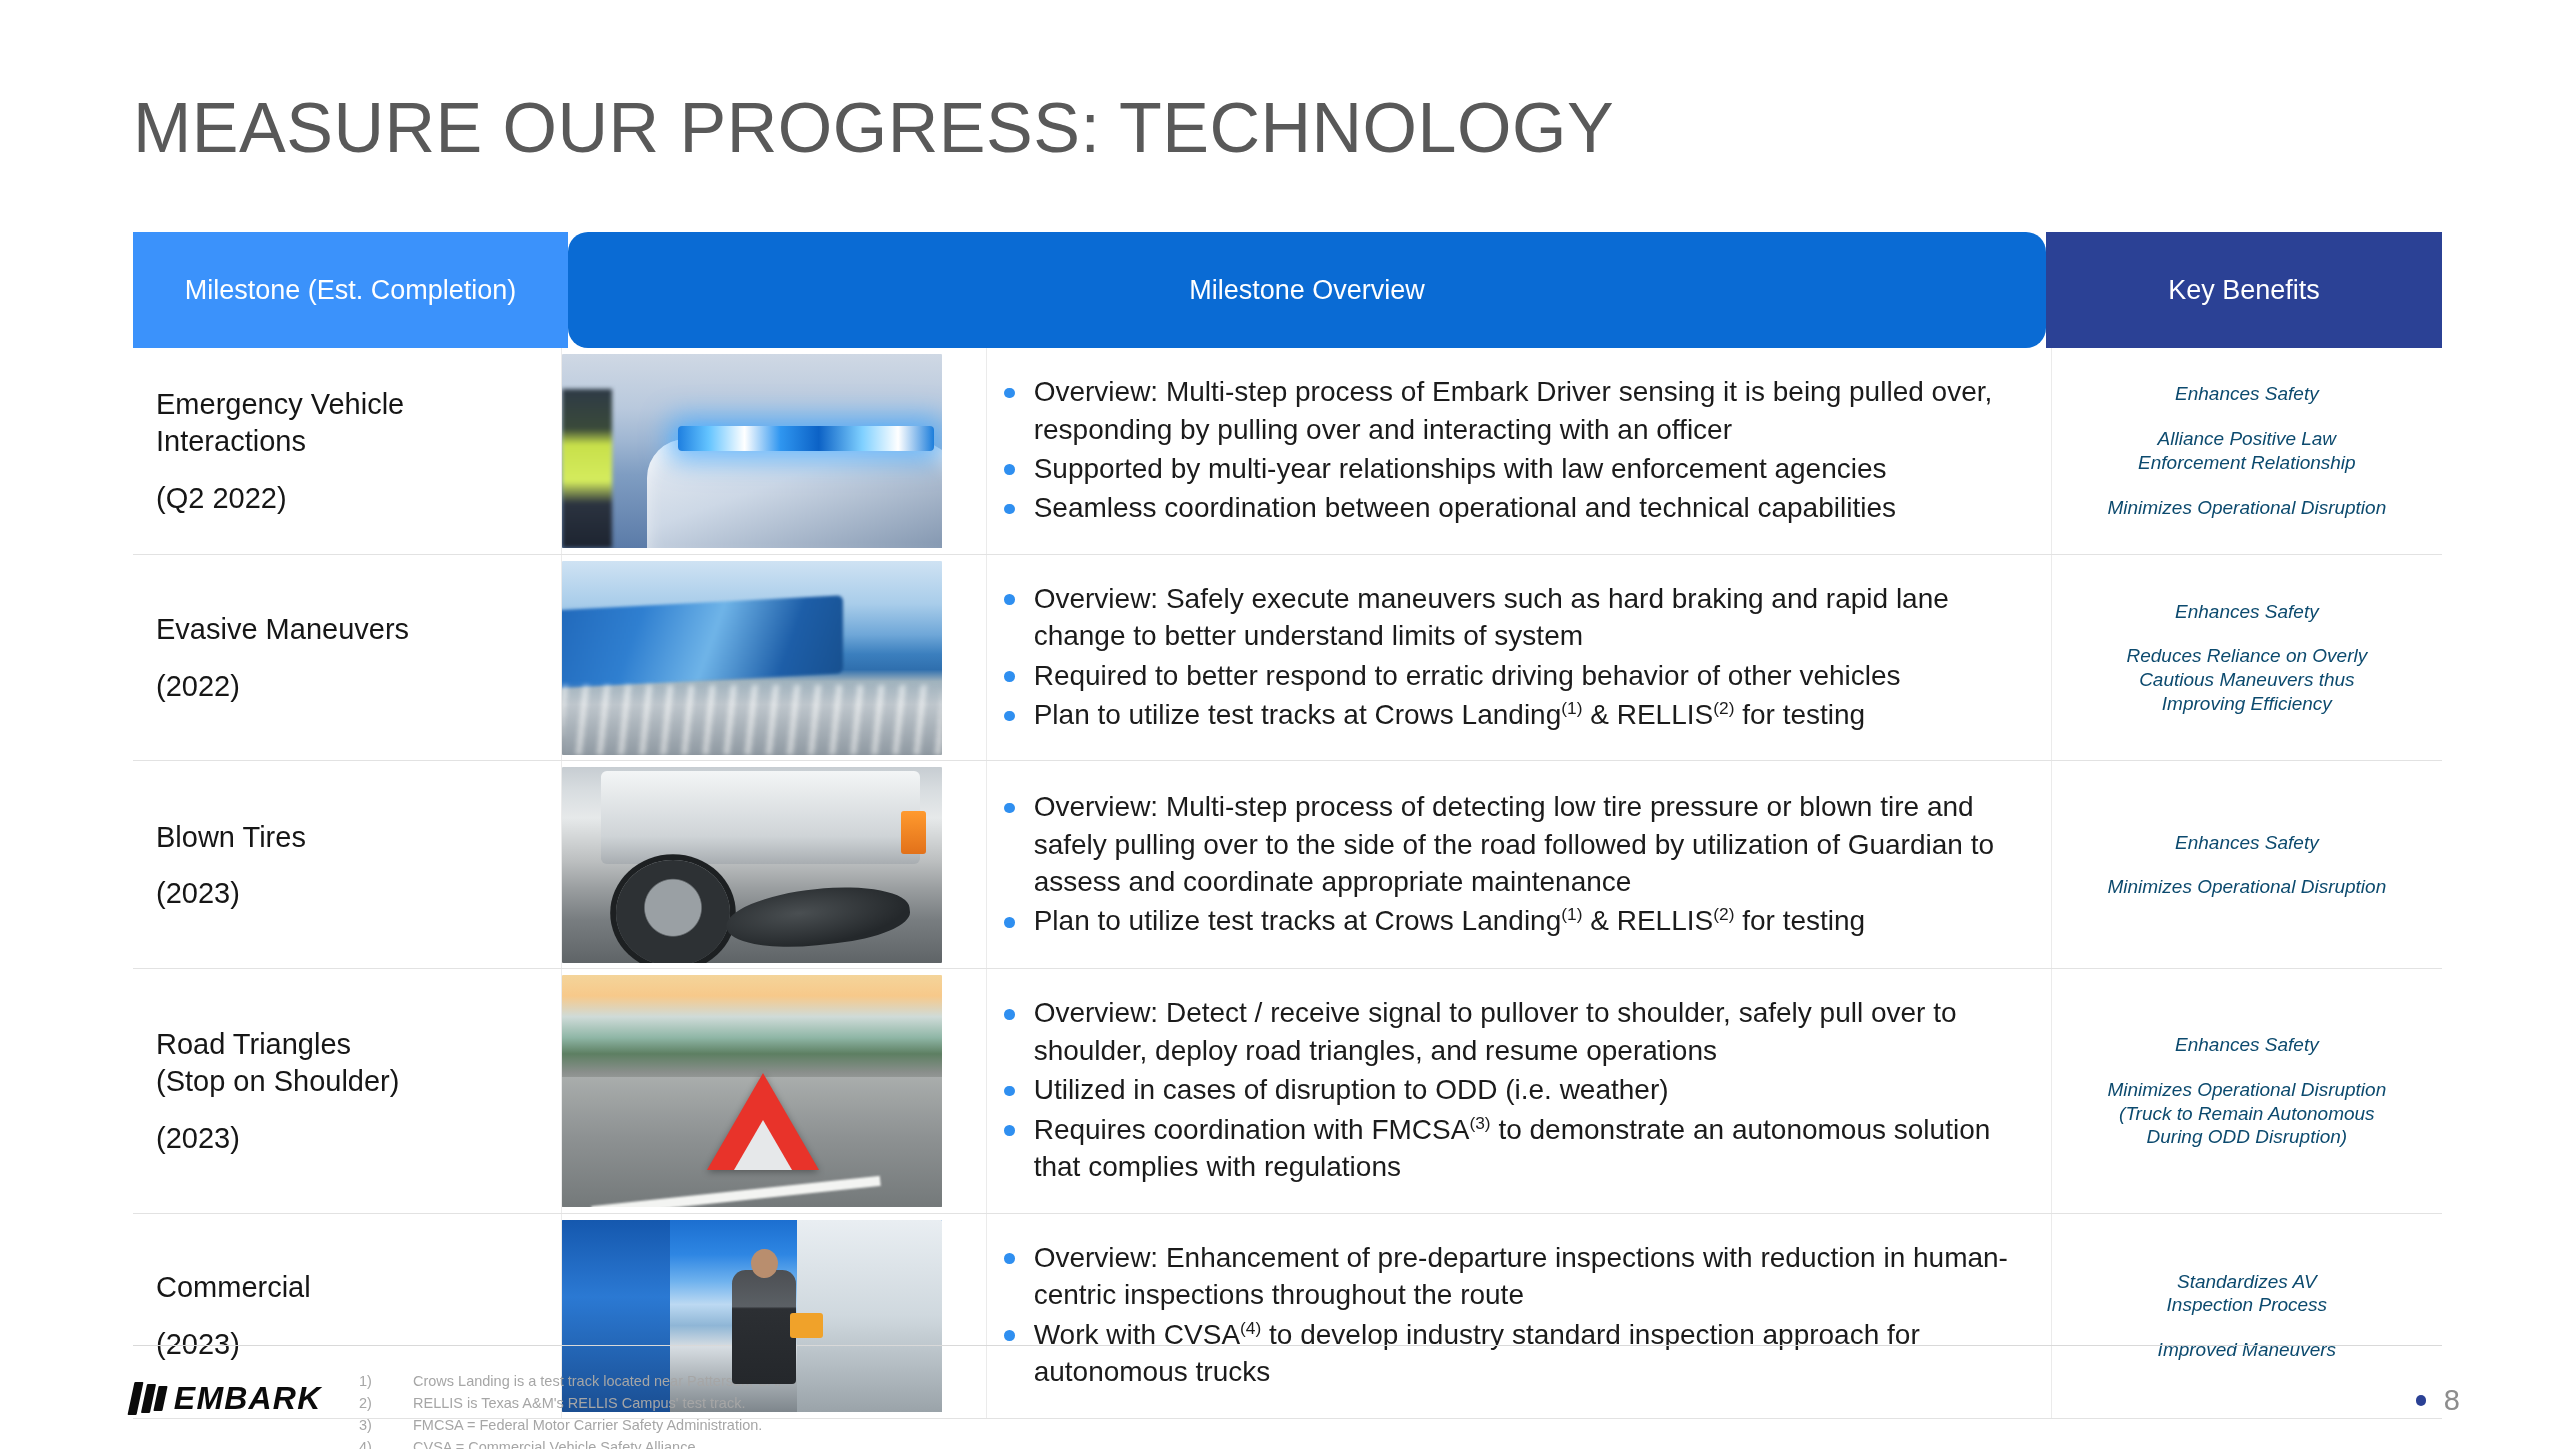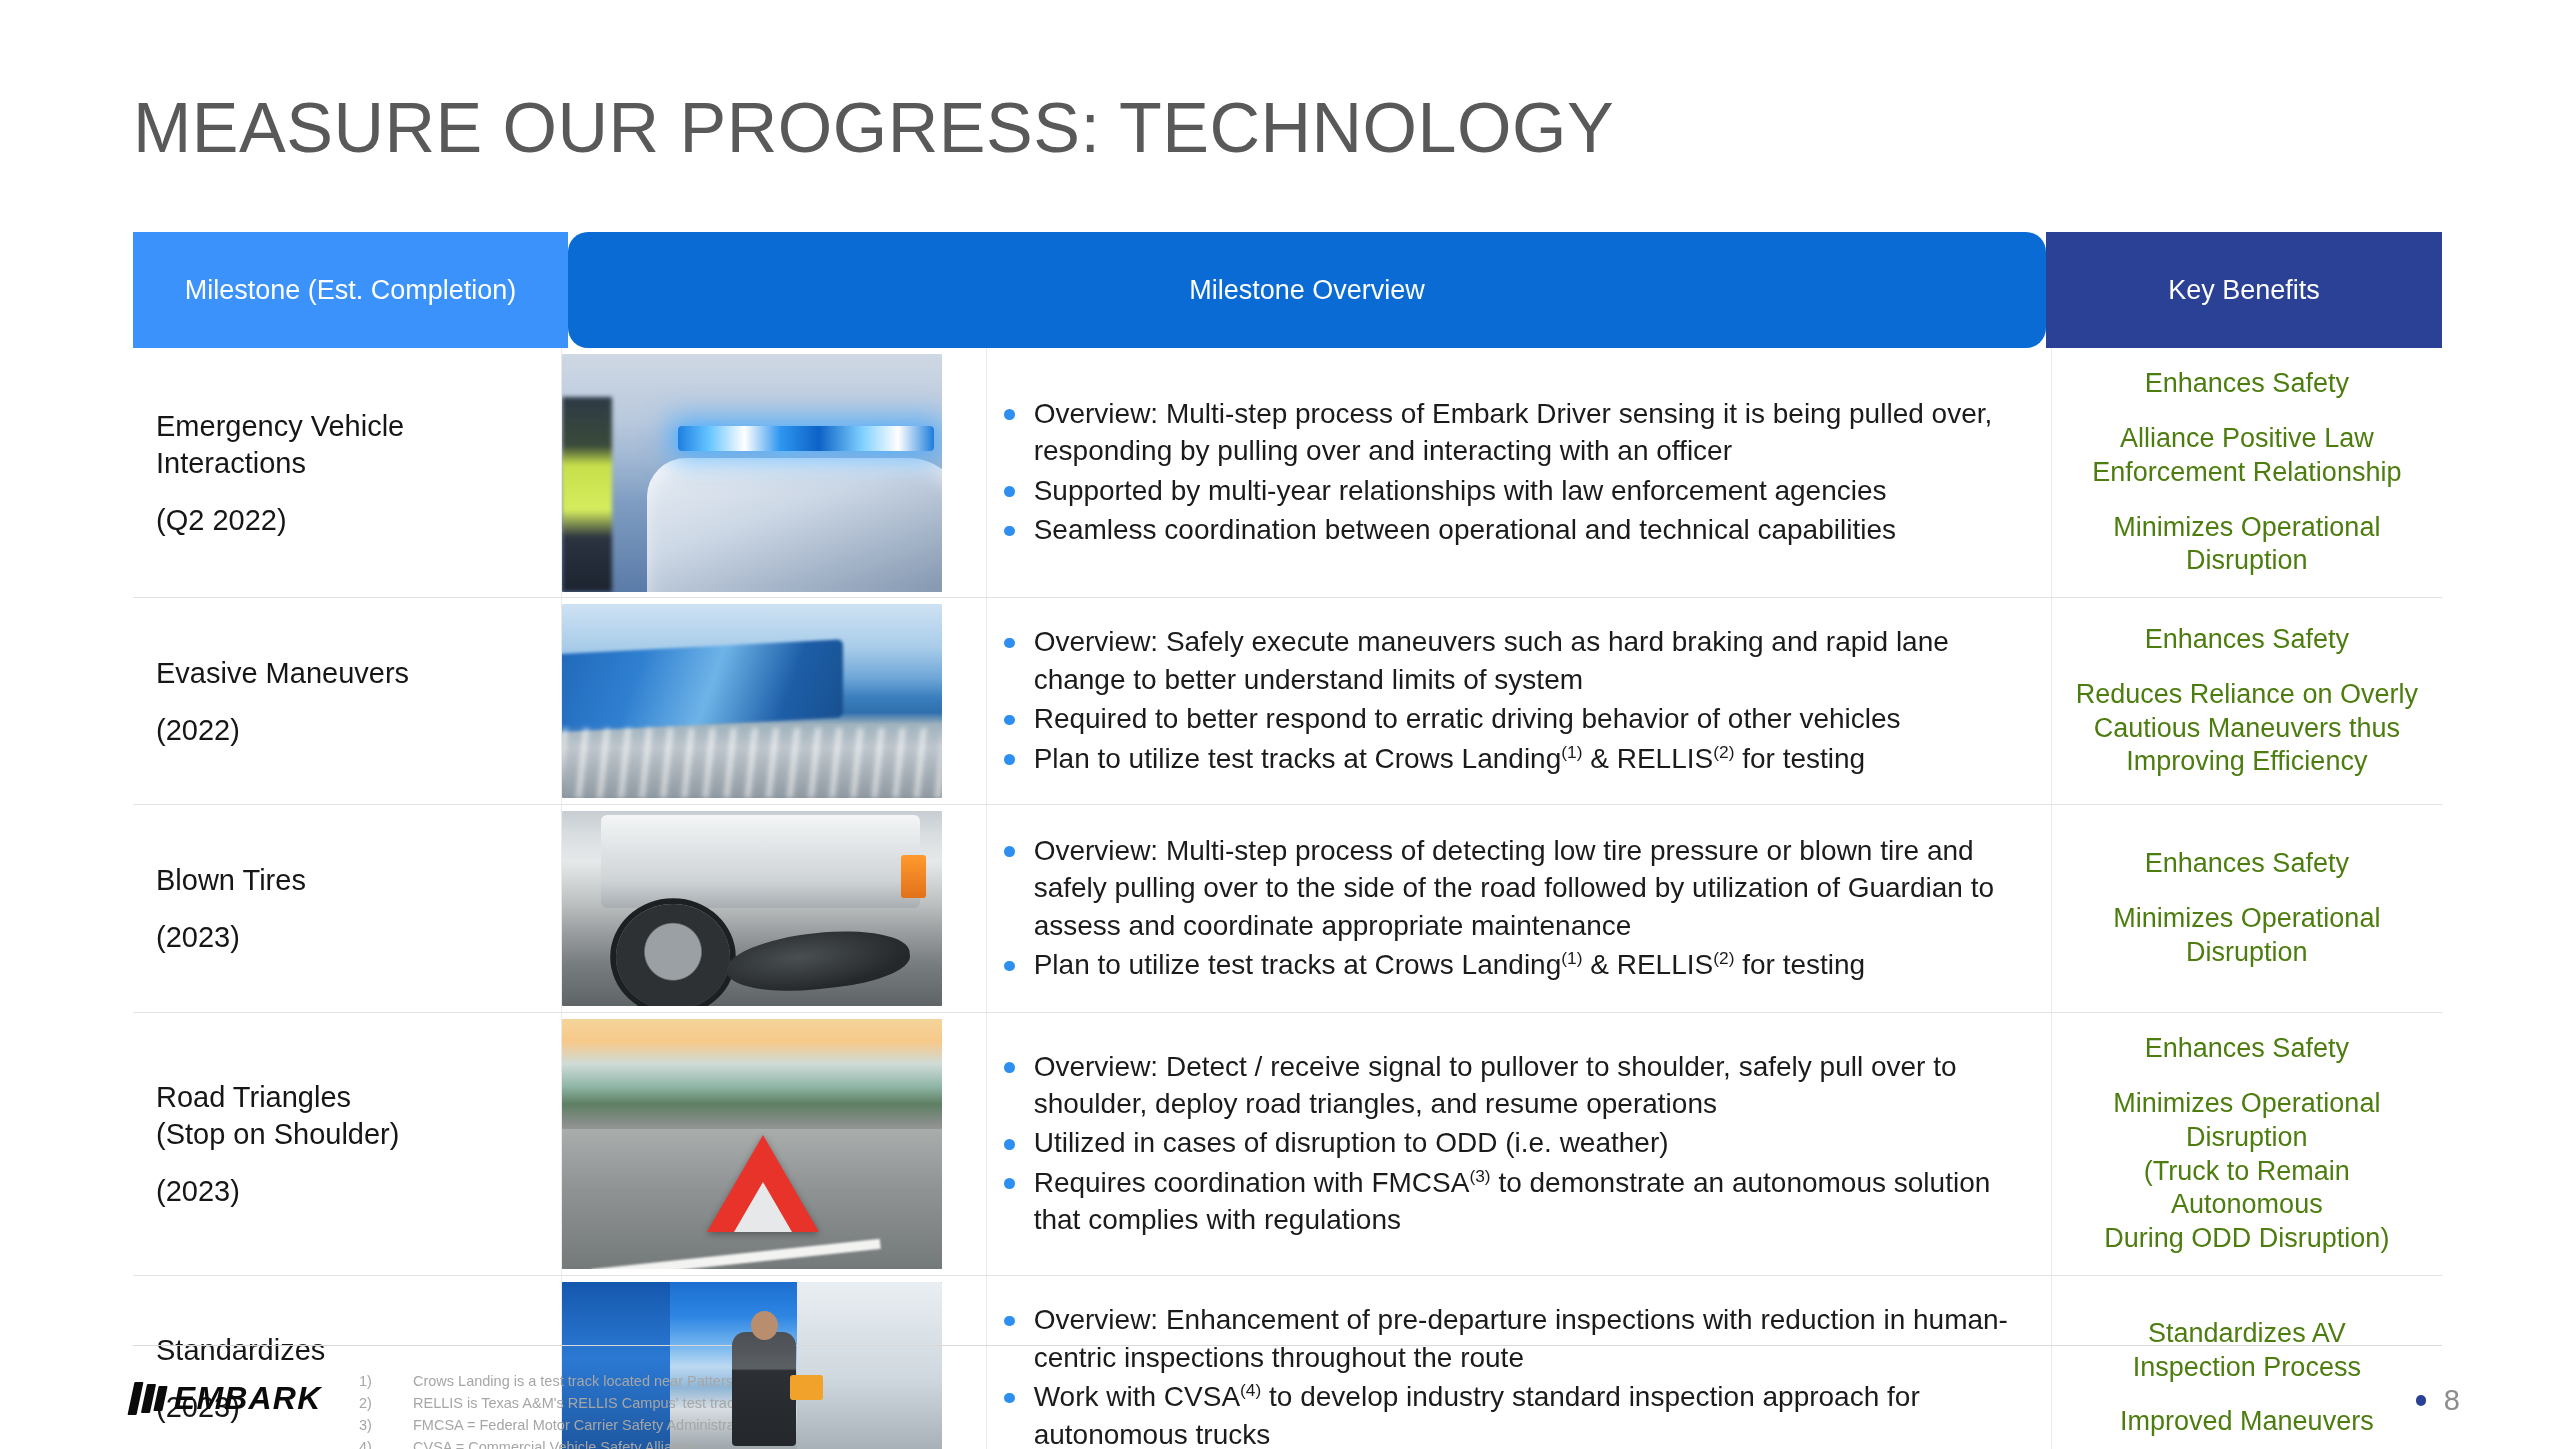--- a/index.html
+++ b/index.html
@@ -280,23 +280,24 @@
   .bullets sup { font-size: 0.62em; vertical-align: super; }
 
   .cell-benefits {
     width: 396px;
     padding: 19.3px 15.5px;
     display: flex; flex-direction: column; justify-content: center;
     align-items: center;
     gap: 21px;
   }
   .benefit {
-    font-size: 27px;
+    font-style: italic;
+    font-size: 19px;
     line-height: 1.25;
-    color: #4d7c0f;
+    color: #0c4a6e;
     text-align: center;
     white-space: pre-line;
   }
 
   
   .footer-rule {
     position: absolute;
     left: 133px; top: 1345px;
     width: 2309px; height: 1px;
     background: #d9d9d9;
@@ -450,21 +451,21 @@
      </div>
      <div class="cell-benefits">
             <div class="benefit">Enhances Safety</div>
             <div class="benefit">Minimizes Operational Disruption
 (Truck to Remain Autonomous
 During ODD Disruption)</div>
           </div>
         </div>
         <div class="row" style="min-height: 188px;">
           <div class="cell-milestone">
-       <div class="ms-name">Standardizes</div>
+       <div class="ms-name">Commercial</div>
        <div class="ms-date">(2023)</div>
      </div>
      <div class="cell-image">
        <div class="photo photo-inspect">
               <span class="insp-person"></span>
               <span class="insp-head"></span>
               <span class="insp-tablet"></span>
             </div>
      </div>
      <div class="cell-overview">

